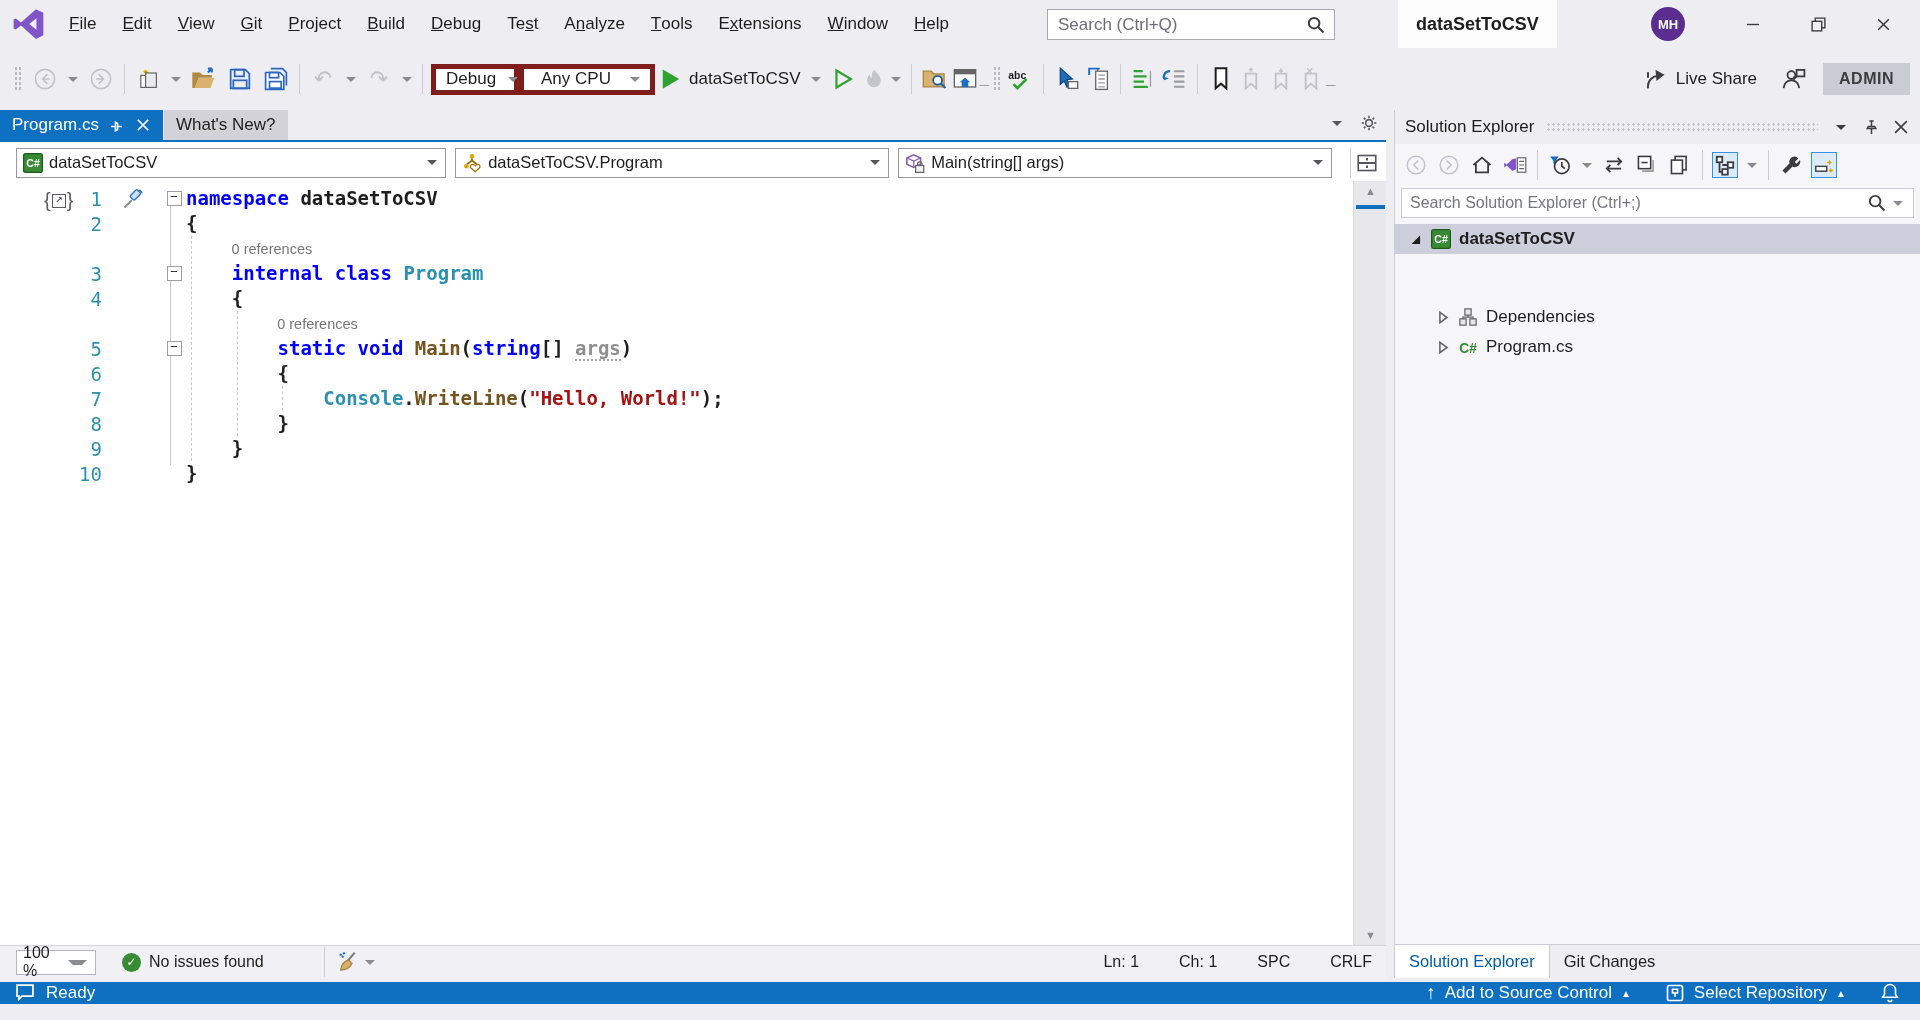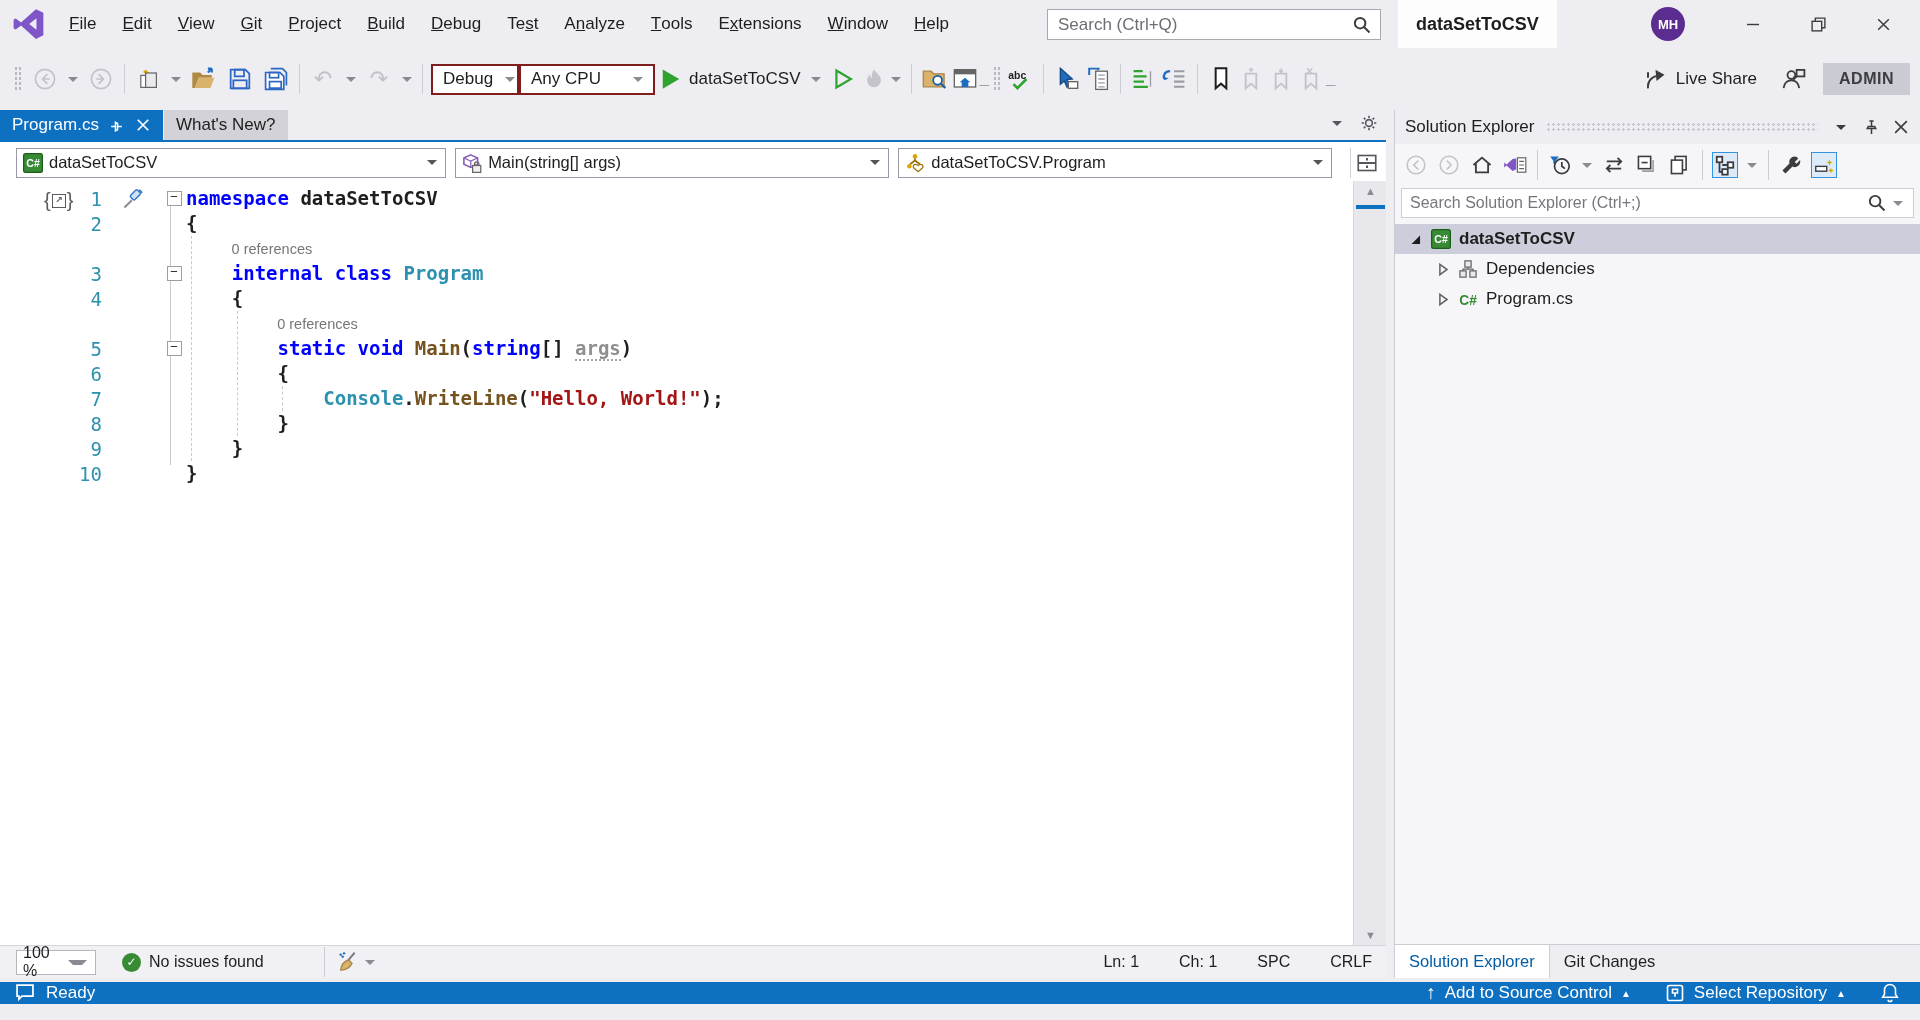--- a/index.html
+++ b/index.html
@@ -6,35 +6,35 @@
   html,body { width:1920px; height:1020px; overflow:hidden; }
   body { font-family:"Liberation Sans","DejaVu Sans",sans-serif; background:#eeeef2; color:#1e1e1e; position:relative; font-size:17px; }
   .abs { position:absolute; }
 
   
   #titlebar { top:0; left:0; width:1920px; height:48px; background:#eeeef2; display:flex; align-items:center; }
   #vs-logo { width:34px; height:34px; margin:0 10px 0 12px; }
   #menu-bar { display:flex; align-items:center; height:100%; }
   .menu-item { padding:0 13px; height:100%; display:flex; align-items:center; cursor:default; }
   .menu-item u { text-decoration:underline; }
-  #title-search { position:absolute; left:1047px; top:9px; width:334px; height:31px; background:#fff; border:1px solid #a8a8b0; display:flex; align-items:center; }
+  #title-search { position:absolute; left:1047px; top:9px; width:288px; height:31px; background:#fff; border:1px solid #a8a8b0; display:flex; align-items:center; }
   #title-search input { flex:1; border:none; outline:none; font-size:17px; color:#1e1e1e; padding:0 10px; background:transparent; font-family:inherit; }
   #title-search input::placeholder { color:#6d6d75; }
   .magnifier { width:20px; height:20px; flex:0 0 20px; margin-right:8px; }
   #window-title { position:absolute; left:1398px; top:0; height:48px; padding:0 18px; background:#fdfdfe; display:flex; align-items:center; font-weight:bold; font-size:18px; }
   #avatar { position:absolute; left:1651px; top:7px; width:34px; height:34px; border-radius:50%; background:#5b2d90; color:#fff; font-size:13px; font-weight:bold; display:flex; align-items:center; justify-content:center; }
   .win-btn { position:absolute; top:0; width:56px; height:48px; display:flex; align-items:center; justify-content:center; color:#3b3b3f; }
 
   
   #toolbar { top:48px; left:0; width:1920px; height:62px; background:#eeeef2; display:flex; align-items:center; padding:0 10px 0 14px; }
   .tb-group { display:flex; align-items:center; gap:6px; }
   .tb-btn { width:30px; height:30px; display:flex; align-items:center; justify-content:center; }
   .tb-caret { width:0; height:0; border-left:5px solid transparent; border-right:5px solid transparent; border-top:5px solid #8a8a92; margin:0 2px; }
   .vsep { width:1px; height:30px; background:#ccccd4; margin:0 8px; }
-  .tb-select { height:31px; background:#fff; border:2px solid #7f1d1d; display:flex; align-items:center; padding:0 8px 0 10px; gap:10px; }
+  .tb-select { height:31px; background:#fff; border:5px solid #7f1d1d; display:flex; align-items:center; padding:0 8px 0 10px; gap:10px;text-align:center; }
   .tb-select .sel-label { flex:1; }
   .grip { width:8px; height:26px; margin-right:8px; background:radial-gradient(#b9b9c2 1.2px, transparent 1.3px); background-size:4px 5px; }
   .undo-glyph { font-size:22px; color:#c0c0c6; line-height:1; }
   #start-button { display:flex; align-items:center; gap:8px; padding:0 6px; height:32px; }
   #admin-badge { background:#cbccd3; color:#3b3b40; font-weight:bold; font-size:16px; padding:7px 16px; letter-spacing:0.5px; }
   #live-share { display:flex; align-items:center; gap:8px; padding:0 8px; }
 
   
   #editor-group { top:110px; left:0; width:1386px; height:868px; background:#fff; }
   #tab-strip { position:absolute; top:0; left:0; width:1386px; height:32px; background:#eeeef2; border-bottom:2px solid #0e70c0; display:flex; align-items:flex-end; }
@@ -384,40 +384,40 @@
 
   <div id="navbar">
     <div class="nav-dd" id="nav-dd-project">
       <svg class="nav-icon" viewBox="0 0 16 16">
           <rect x="0.5" y="0.5" width="15" height="15" rx="1.5" fill="#388a34" stroke="#1e5c1c"></rect>
           <text x="8" y="11.5" font-size="8.5" font-weight="bold" fill="#fff" text-anchor="middle" font-family="Liberation Sans">C#</text>
         </svg>
       <span class="dd-label">dataSetToCSV</span>
       <span class="tb-caret" style="border-top-color:#55555c"></span>
     </div>
-    <div class="nav-dd" id="nav-dd-member">
-      <svg class="nav-icon" viewBox="0 0 16 16">
-          <path d="M7 1.5 12.5 4v5L7 11.5 1.5 9V4z" fill="none" stroke="#8b5fb5" stroke-width="1.3"></path>
-          <path d="M1.5 4 7 6.5 12.5 4M7 6.5v5" fill="none" stroke="#8b5fb5"></path>
-          <rect x="8.5" y="10" width="6.5" height="5.5" fill="#f2f2f5" stroke="#666"></rect>
-          <path d="M10 10V8.8a1.8 1.8 0 0 1 3.6 0V10" fill="none" stroke="#666"></path>
-        </svg>
-      <span class="dd-label">Main(string[] args)</span>
-      <span class="tb-caret" style="border-top-color:#55555c"></span>
-    </div>
     <div class="nav-dd" id="nav-dd-type">
       <svg class="nav-icon" viewBox="0 0 16 16">
           <g stroke="#996f00" stroke-width="1.3" fill="none">
             <path d="M8 3v3M8 6 4 9M8 6l4 3"></path>
           </g>
           <circle cx="8" cy="2.5" r="1.8" fill="#d9a700"></circle>
           <circle cx="3.5" cy="10.5" r="1.8" fill="#d9a700"></circle>
           <path d="M12.5 9c1.8 0 2.6 2 1.2 3.2L10.5 15l-3.2-2.8C5.9 11 6.7 9 8.5 9c.9 0 1.6.4 2 1 .4-.6 1.1-1 2-1z" fill="#fff" stroke="#996f00"></path>
         </svg>
       <span class="dd-label">dataSetToCSV.Program</span>
+      <span class="tb-caret" style="border-top-color:#55555c"></span>
+    </div>
+    <div class="nav-dd" id="nav-dd-member">
+      <svg class="nav-icon" viewBox="0 0 16 16">
+          <path d="M7 1.5 12.5 4v5L7 11.5 1.5 9V4z" fill="none" stroke="#8b5fb5" stroke-width="1.3"></path>
+          <path d="M1.5 4 7 6.5 12.5 4M7 6.5v5" fill="none" stroke="#8b5fb5"></path>
+          <rect x="8.5" y="10" width="6.5" height="5.5" fill="#f2f2f5" stroke="#666"></rect>
+          <path d="M10 10V8.8a1.8 1.8 0 0 1 3.6 0V10" fill="none" stroke="#666"></path>
+        </svg>
+      <span class="dd-label">Main(string[] args)</span>
       <span class="tb-caret" style="border-top-color:#55555c"></span>
     </div>
     <span style="flex:1"></span>
     <span id="split-btn">
       <svg width="20" height="18" viewBox="0 0 16 14" fill="none" stroke="#55555c" stroke-width="1.3">
           <rect x="1" y="1" width="14" height="12"></rect>
           <path d="M1 7h14M8 3v2M8 11V9" stroke-width="1.6"></path>
         </svg>
     </span>
   </div>
@@ -664,21 +664,21 @@
           </svg>
         </span>
         <span class="se-icon">
           <svg width="20" height="20" viewBox="0 0 16 16">
             <rect x="0.5" y="0.5" width="15" height="15" rx="1.5" fill="#388a34" stroke="#1e5c1c"></rect>
             <text x="8" y="11.5" font-size="8.5" font-weight="bold" fill="#fff" text-anchor="middle" font-family="Liberation Sans">C#</text>
           </svg>
         </span>
         <span class="se-label bold">dataSetToCSV</span>
       </div>
-      <div class="se-row" style="padding-left: 39px;">
+      <div class="se-row" style="padding-left: 39px; margin-top: 48px;">
         <span class="se-arrow">
           <svg width="13" height="13" viewBox="0 0 10 10">
             <polygon points="3,1 8.5,5 3,9" fill="none" stroke="#656565" stroke-width="1.2"></polygon>
           </svg>
         </span>
         <span class="se-icon">
           <svg width="20" height="20" viewBox="0 0 16 16" fill="none" stroke="#656565">
             <rect x="1.5" y="9.5" width="5" height="5" fill="#e8e8ee"></rect>
             <rect x="9.5" y="9.5" width="5" height="5" fill="#e8e8ee"></rect>
             <rect x="5.5" y="1.5" width="5" height="5" fill="#e8e8ee"></rect>

